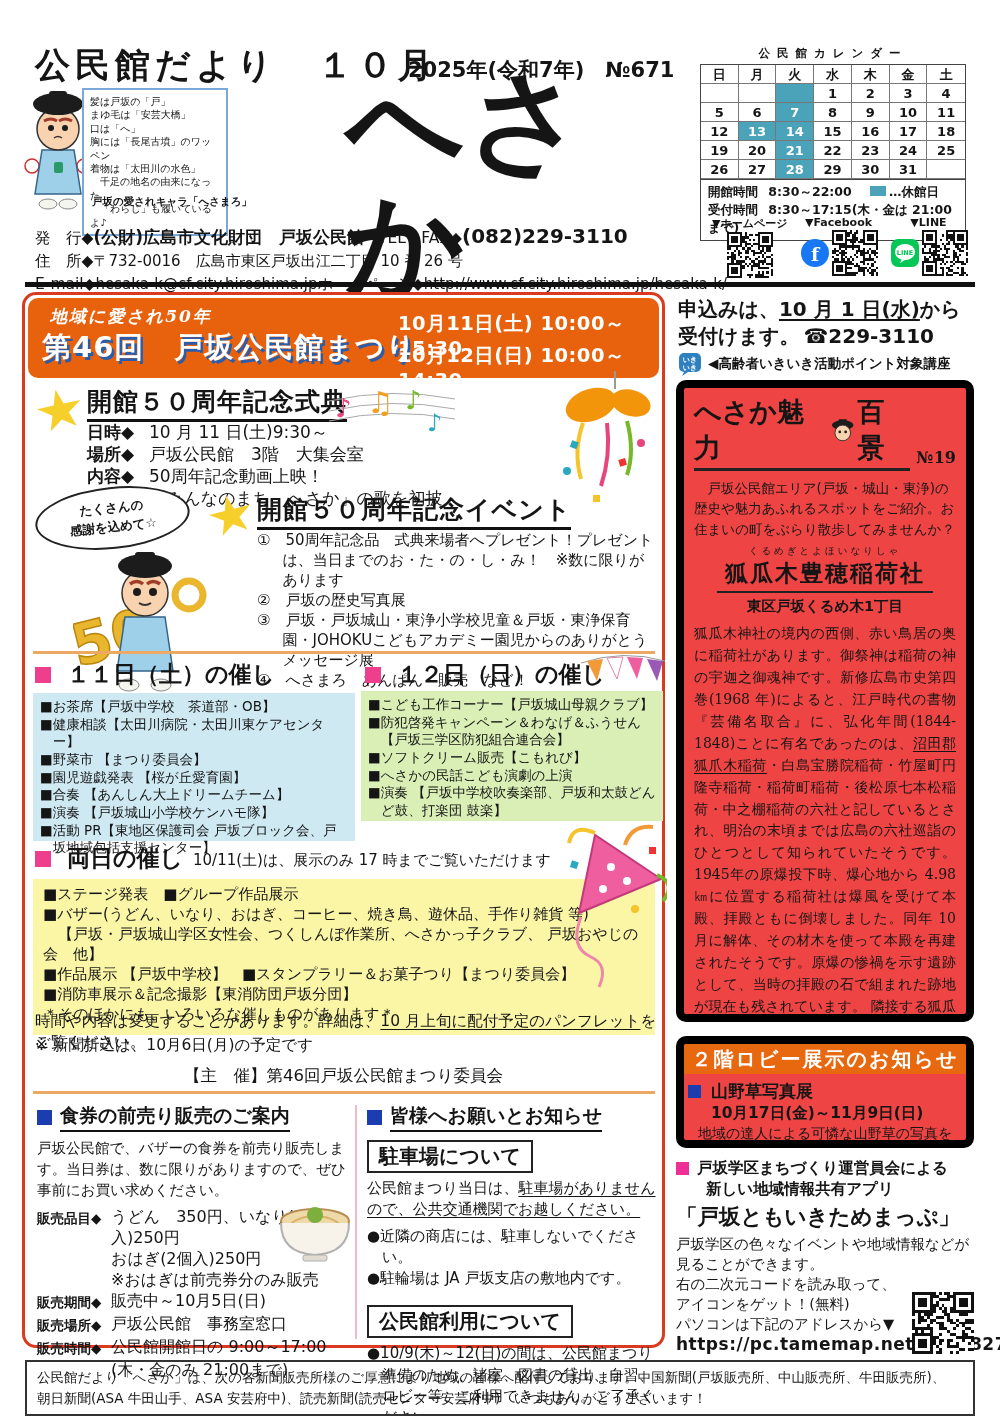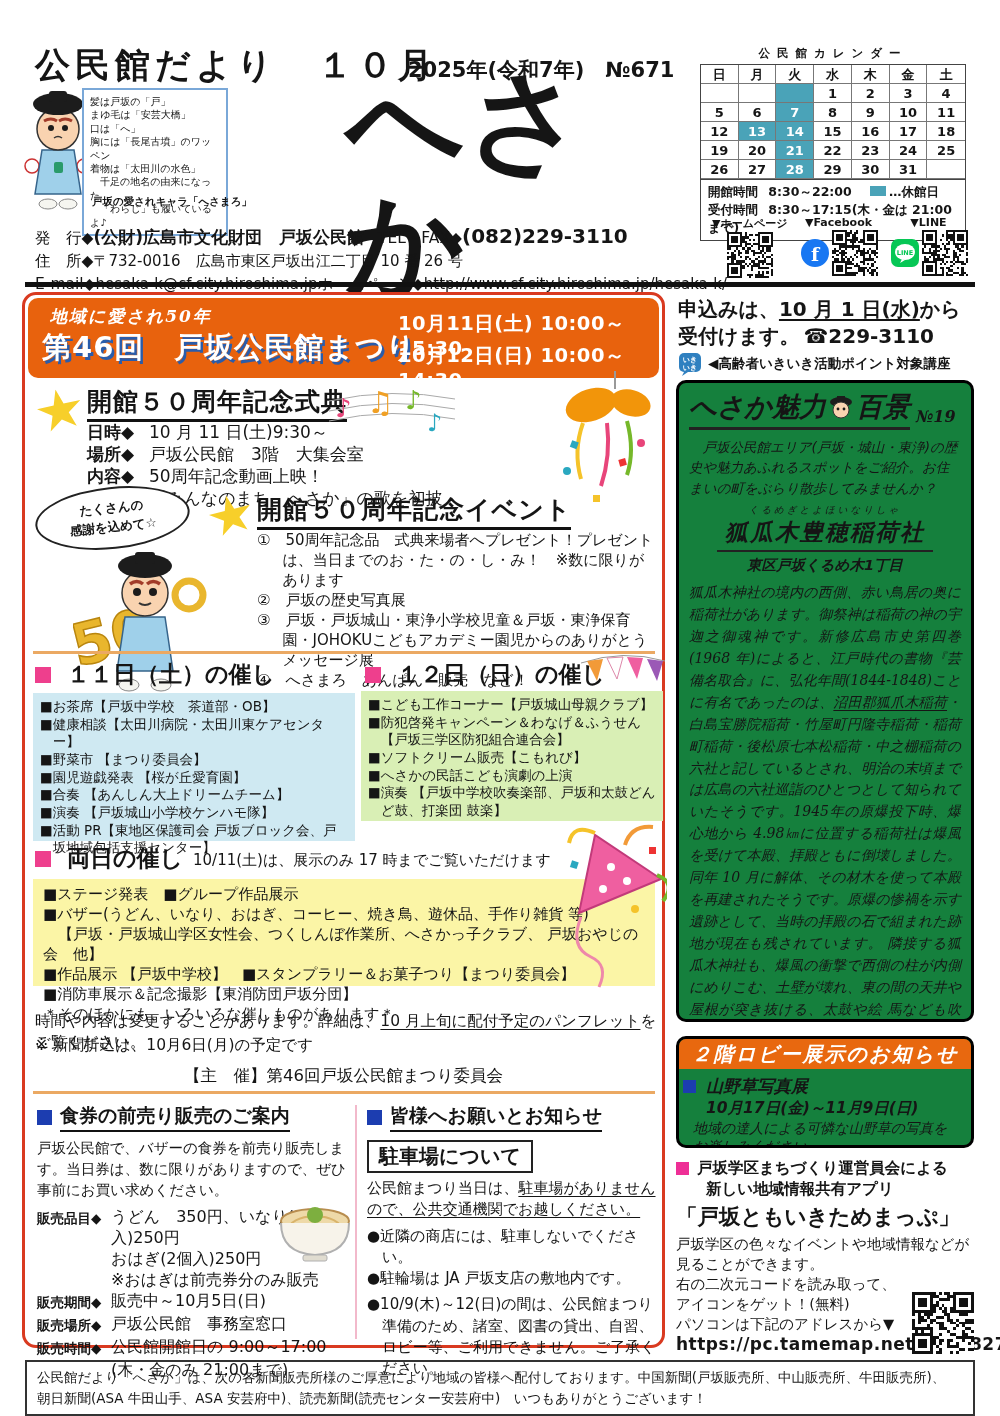--- a/index.html
+++ b/index.html
@@ -74,21 +74,21 @@
   .tk-row { display:flex; font-size:16px; line-height:21px; }
   .tk-label { width:74px; flex:none; font-size:13.5px; font-weight:bold; padding-top:2px; }
   .pink-vline { background:#f2b9cb; }
   .boxed-head { display:inline-block; border:2px solid #222; padding:1px 10px; font-size:20px; font-weight:800; }
   .req-par { font-size:15px; line-height:1.42; margin-top:5px; }
   .req-par div { padding-left:1em; text-indent:-1em; }
 
   
   .apply-l { font-size:20px; font-weight:800; line-height:1.35; }
   .ikiiki-row { display:flex; align-items:center; gap:6px; font-size:13.5px; font-weight:bold; }
-  .orange-box { border:3px solid #000000; border-radius:10px; background:#15803d; overflow:hidden;font-style:italic; }
+  .orange-box { border:8px solid #000000; border-radius:10px; background:#ef4444; overflow:hidden; }
   .hk-pad { padding:6px 10px; }
   .hk-title-row { display:flex; align-items:flex-end; gap:6px; }
   .hk-title { display:flex; align-items:center; gap:2px; border-bottom:3px solid #222; padding-bottom:2px; font-size:27px; font-weight:800; }
   .hk-no { font-size:16px; font-weight:bold; font-family:"DejaVu Serif","Liberation Serif",serif; padding-bottom:4px; }
   .hk-intro { font-size:13.5px; line-height:1.5; margin-top:7px; }
   .furi { font-size:9.5px; letter-spacing:3px; text-align:center; margin-top:6px; }
   .shrine-t { text-align:center; }
   .shrine-t span { display:inline-block; font-family:"DejaVu Serif","Liberation Serif",serif; font-size:23px; font-weight:800; border-bottom:2px solid #222; padding:0 8px 2px; letter-spacing:2px; }
   .hk-addr { text-align:center; font-size:14.5px; font-weight:bold; margin-top:4px; }
   .article { margin-top:7px; font-family:"DejaVu Serif","Liberation Serif",serif; font-size:14px; line-height:1.57; text-align:justify; }
@@ -810,21 +810,21 @@
         <div>■ソフトクリーム販売【こもれび】</div>
         <div>■へさかの民話こども演劇の上演</div>
         <div>■演奏 【戸坂中学校吹奏楽部、戸坂和太鼓どんど鼓、打楽団 鼓楽】</div>
       </div>
 
     <div class="abs day-head" style="left:10px;top:548px">
       <span class="sq" style="width:16px;height:16px;background:#ee3f8d"></span>
       <span>両日の催し</span>
     </div>
     <div class="abs both-note" style="left:168px;top:556px">10/11(土)は、展示のみ 17 時までご覧いただけます</div>
-    <div class="abs both-box box-yellow" style="left:8px;top:584px;width:622px;height:107px">
+    <div class="abs both-box box-yellow" style="left:8px;top:584px;width:622px;height:156px">
         <div>■ステージ発表　■グループ作品展示</div>
         <div>■バザー(うどん、いなり、おはぎ、コーヒー、焼き鳥、遊休品、手作り雑貨 等)</div>
         <div>　【戸坂・戸坂城山学区女性会、つくしんぼ作業所、へさかっ子クラブ、 戸坂おやじの会　他】</div>
         <div>■作品展示 【戸坂中学校】　■スタンプラリー＆お菓子つり【まつり委員会】</div>
         <div>■消防車展示＆記念撮影【東消防団戸坂分団】</div>
         <div>＊そのほかにも、いろいろな催しものがあります＊</div>
       </div>
     <svg class="abs" style="left:540px;top:522px;z-index:5" width="102" height="180" viewBox="0 0 102 180">
       <polygon points="96,62 30,18 14,96" fill="#ef5fa0" stroke="#c23a7a" stroke-width="2"></polygon>
       <circle cx="46" cy="50" r="4" fill="#fff"></circle>
@@ -900,20 +900,21 @@
         <span class="txt">皆様へお願いとお知らせ</span>
       </div>
       <div style="margin-top:8px"><span class="boxed-head">駐車場について</span></div>
       <div class="req-par">
         <span>公民館まつり当日は、</span><span class="ul">駐車場がありませんので、公共交通機関でお越しください。</span>
       </div>
       <div class="req-par">
           <div>●近隣の商店には、駐車しないでください。</div>
           <div>●駐輪場は JA 戸坂支店の敷地内です。</div>
         </div>
+      <div style="margin-top:16px"><span class="boxed-head">公民館利用について</span></div>
       <div class="req-par">
           <div>●10/9(木)～12(日)の間は、公民館まつり準備のため、諸室、図書の貸出、自習、ロビー等、ご利用できません。ご了承ください。</div>
         </div>
     </div>
   </div>
 
   <div class="abs apply-l" style="left:678px;top:296px;width:300px">
     <div><span>申込みは、</span><span class="ul">10 月 1 日(水)</span><span>から</span></div>
     <div><span>受付けます。</span><span style="margin-left:4px">☎229-3110</span></div>
   </div>

